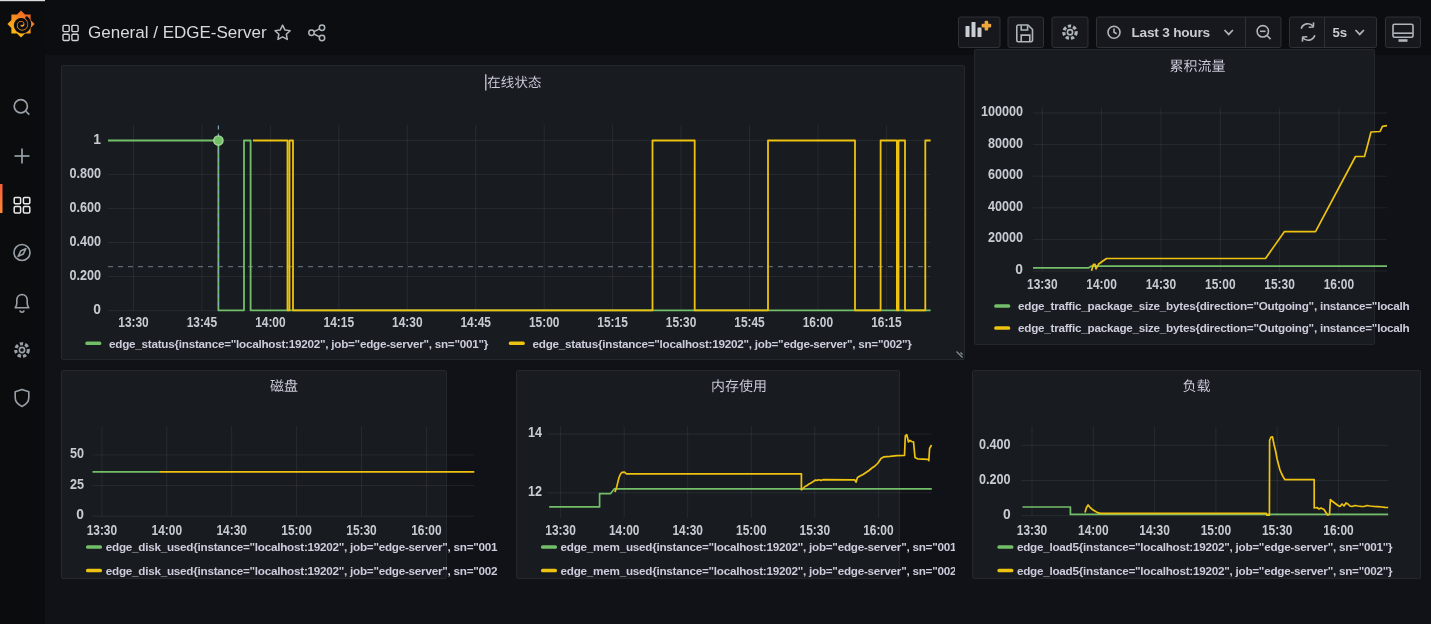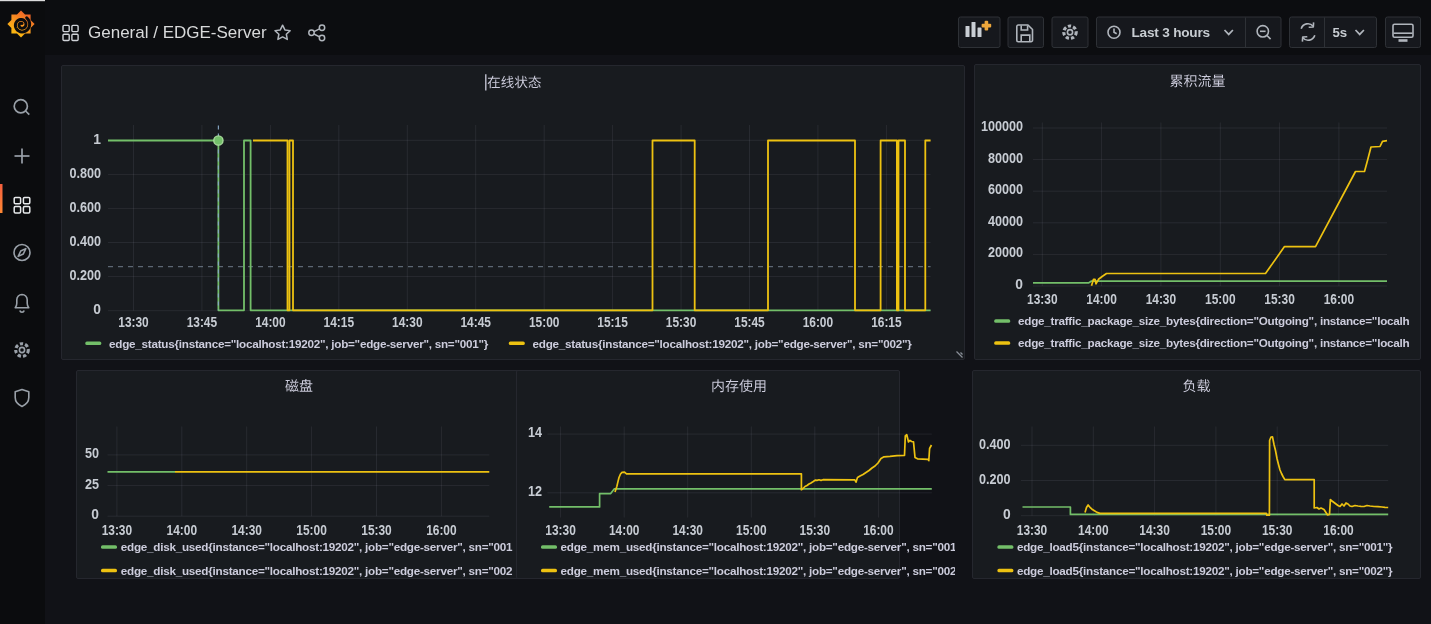--- a/index.html
+++ b/index.html
@@ -165,21 +165,21 @@
         <line x1="157.4" y1="60.5" x2="157.4" y2="245.3" stroke="#86a6c4" stroke-width="1.2" stroke-dasharray="4 4" stroke-opacity="0.95"></line>
         <circle cx="157.4" cy="75.5" r="4.6" fill="#73bf69" stroke="#a9dc9c" stroke-width="1.4"></circle>
         <rect x="24.3" y="276.5" width="16" height="3.6" rx="1.6" fill="#73bf69"></rect>
         <text x="48.0" y="282.5" font-size="11.7" fill="#ccccdc" text-anchor="start" font-weight="700" font-family="Liberation Sans, sans-serif" letter-spacing="-0.25">edge_status{instance="localhost:19202", job="edge-server", sn="001"}</text>
         <rect x="447.8" y="276.5" width="16" height="3.6" rx="1.6" fill="#edc211"></rect>
         <text x="471.5" y="282.5" font-size="11.7" fill="#ccccdc" text-anchor="start" font-weight="700" font-family="Liberation Sans, sans-serif" letter-spacing="-0.25">edge_status{instance="localhost:19202", job="edge-server", sn="002"}</text>
         <line x1="895.5" y1="286.5" x2="901.5" y2="292.5" stroke="#8a8f98" stroke-width="1.2"></line>
         <line x1="899.5" y1="287.5" x2="901.5" y2="289.5" stroke="#8a8f98" stroke-width="1.2"></line>
       </svg>
     </div>
-<div class="panel" style="left:974px;top:64px;width:447px;height:295.5px">
+<div class="panel" style="left:974px;top:49px;width:401px;height:295.5px">
       <svg width="447" height="295.5" viewBox="0 0 447 295.5">
         <clipPath id="clipP2">
           <rect x="0" y="0" width="440" height="295.5"></rect>
         </clipPath>
         <g fill="#ccccdc">
           <path transform="translate(195.5,9.7) scale(0.01400)" d="M623 794C709 836 817 900 870 943L928 898C871 854 761 793 677 754ZM282 754C224 805 132 856 50 889C67 901 95 926 108 940C187 902 285 841 350 782ZM211 273H462V357H211ZM535 273H795V357H535ZM211 134H462V216H211ZM535 134H795V216H535ZM172 585C191 577 219 573 407 561C329 597 263 623 231 634C174 654 132 667 100 669C107 689 117 722 119 737C148 726 186 723 464 709V877C464 889 461 892 448 892C433 893 387 893 335 892C346 911 358 939 362 960C429 960 475 960 505 949C535 938 543 919 543 879V705L801 692C822 714 840 735 854 753L909 709C870 658 789 581 718 529L664 566C690 586 717 610 744 635L332 654C458 607 585 548 712 475L654 430C616 454 575 477 535 498L312 509C361 483 411 452 459 417H869V74H139V417H351C296 455 241 486 219 495C193 508 170 516 152 518C159 537 169 570 172 585Z"></path>
           <path transform="translate(209.5,9.7) scale(0.01400)" d="M760 675C812 762 867 879 889 951L960 921C937 850 880 736 826 650ZM555 652C527 754 476 852 411 916C430 926 461 948 475 959C540 890 597 782 630 669ZM556 183H841V482H556ZM484 111V554H916V111ZM397 49C311 83 162 112 35 130C44 147 54 173 57 189C110 183 167 174 223 164V327H46V397H212C170 512 99 642 32 713C45 732 65 763 73 784C126 722 180 621 223 519V961H295V496C333 550 382 624 401 660L446 597C425 567 326 449 295 416V397H453V327H295V150C349 138 399 124 440 109Z"></path>
           <path transform="translate(223.5,9.7) scale(0.01400)" d="M577 519V917H644V519ZM400 518V621C400 713 387 824 264 908C281 919 306 942 317 957C452 861 468 732 468 623V518ZM755 518V836C755 896 760 912 775 926C788 938 810 943 830 943C840 943 867 943 879 943C896 943 916 939 927 932C941 924 949 912 954 893C959 875 962 822 964 778C946 772 924 762 911 750C910 798 909 834 907 851C905 867 902 874 897 878C892 881 884 882 875 882C867 882 854 882 847 882C840 882 834 881 831 878C826 873 825 863 825 843V518ZM85 106C145 142 219 196 255 235L300 176C264 138 189 86 129 53ZM40 381C104 410 183 457 222 492L264 430C224 396 144 352 80 326ZM65 896 128 947C187 854 257 729 310 623L256 574C198 687 119 819 65 896ZM559 57C575 91 591 134 603 170H318V238H515C473 292 416 363 397 381C378 398 349 405 330 409C336 426 346 463 350 481C379 470 425 466 837 438C857 465 874 490 886 511L947 471C910 412 833 320 770 253L714 287C738 314 765 346 790 377L476 395C515 350 562 288 600 238H945V170H680C669 132 648 81 627 40Z"></path>
           <path transform="translate(237.5,9.7) scale(0.01400)" d="M250 215H747V270H250ZM250 117H747V171H250ZM177 72V315H822V72ZM52 358V415H949V358ZM230 607H462V665H230ZM535 607H777V665H535ZM230 507H462V563H230ZM535 507H777V563H535ZM47 877V935H955V877H535V819H873V766H535V711H851V460H159V711H462V766H131V819H462V877Z"></path>
         </g>
@@ -212,21 +212,21 @@
         <rect x="20.2" y="255.2" width="16" height="3.6" rx="1.6" fill="#73bf69"></rect>
         <g clip-path="url(#clipP2)">
           <text x="44.0" y="261.2" font-size="11.7" fill="#ccccdc" text-anchor="start" font-weight="700" font-family="Liberation Sans, sans-serif" letter-spacing="-0.25">edge_traffic_package_size_bytes{direction="Outgoing", instance="localh</text>
         </g>
         <rect x="20.2" y="277.2" width="16" height="3.6" rx="1.6" fill="#edc211"></rect>
         <g clip-path="url(#clipP2)">
           <text x="44.0" y="283.2" font-size="11.7" fill="#ccccdc" text-anchor="start" font-weight="700" font-family="Liberation Sans, sans-serif" letter-spacing="-0.25">edge_traffic_package_size_bytes{direction="Outgoing", instance="localh</text>
         </g>
       </svg>
     </div>
-<div class="panel" style="left:76px;top:369.5px;width:446px;height:209px">
+<div class="panel" style="left:61px;top:369.5px;width:386px;height:209px">
       <svg width="446" height="209" viewBox="0 0 446 209">
         <clipPath id="clipP3">
           <rect x="0" y="0" width="439" height="209"></rect>
         </clipPath>
         <g fill="#ccccdc">
           <path transform="translate(209.0,8.7) scale(0.01400)" d="M42 96V159H151C130 329 93 490 26 596C38 613 56 650 61 666C79 638 95 608 110 575V915H169V833H327V396H171C190 321 205 241 216 159H341V96ZM169 458H267V772H169ZM786 39C769 93 735 168 707 220H537L593 194C578 152 544 90 510 44L451 68C481 114 514 177 529 220H358V288H957V220H777C805 173 835 114 859 63ZM353 917C370 908 398 901 577 873C582 898 586 922 589 943L644 932C635 867 609 769 583 695L531 705C543 739 554 778 564 816L430 835C508 724 586 582 647 442L585 414C570 454 552 495 534 534L431 542C470 480 507 401 535 327L472 299C448 389 400 485 385 509C371 534 358 551 344 555C352 572 363 605 366 619C380 612 401 607 504 596C461 681 419 750 401 776C373 819 351 849 331 853C339 871 350 903 353 917ZM661 915C677 906 706 898 897 869C904 896 910 921 913 942L969 928C958 863 927 764 893 689L840 702C854 736 869 775 881 813L734 833C808 721 881 576 936 435L871 408C857 449 841 492 823 532L718 541C754 479 789 400 813 324L748 296C728 385 685 481 672 505C659 531 647 548 633 552C642 569 653 603 656 617C670 610 691 605 796 594C757 678 720 746 703 771C677 814 657 845 637 850C645 868 657 901 660 915L661 913Z"></path>
           <path transform="translate(223.0,8.7) scale(0.01400)" d="M390 454C446 483 516 528 550 560L588 512C554 480 483 438 428 411ZM464 30C457 54 444 87 431 115H212V291L211 330H51V396H201C186 457 151 519 74 568C90 578 118 606 129 621C221 561 261 478 277 396H741V513C741 524 737 528 723 528C710 529 664 529 616 528C627 546 637 573 640 592C708 592 752 592 779 581C807 570 816 550 816 514V396H956V330H816V115H512L545 46ZM397 233C450 259 514 300 545 330H286L287 292V177H741V330H547L585 284C552 253 487 214 434 190ZM158 619V865H45V932H955V865H843V619ZM228 865V680H362V865ZM431 865V680H565V865ZM635 865V680H770V865Z"></path>
         </g>
         <line x1="31.5" y1="84.9" x2="413.3" y2="84.9" stroke="rgba(204,204,220,0.09)" stroke-width="1"></line>
         <text x="23.0" y="88.0" font-size="13.8" fill="#c7ccd3" text-anchor="end" font-weight="700" font-family="Liberation Sans, sans-serif" textLength="14.04" lengthAdjust="spacingAndGlyphs">50</text>

